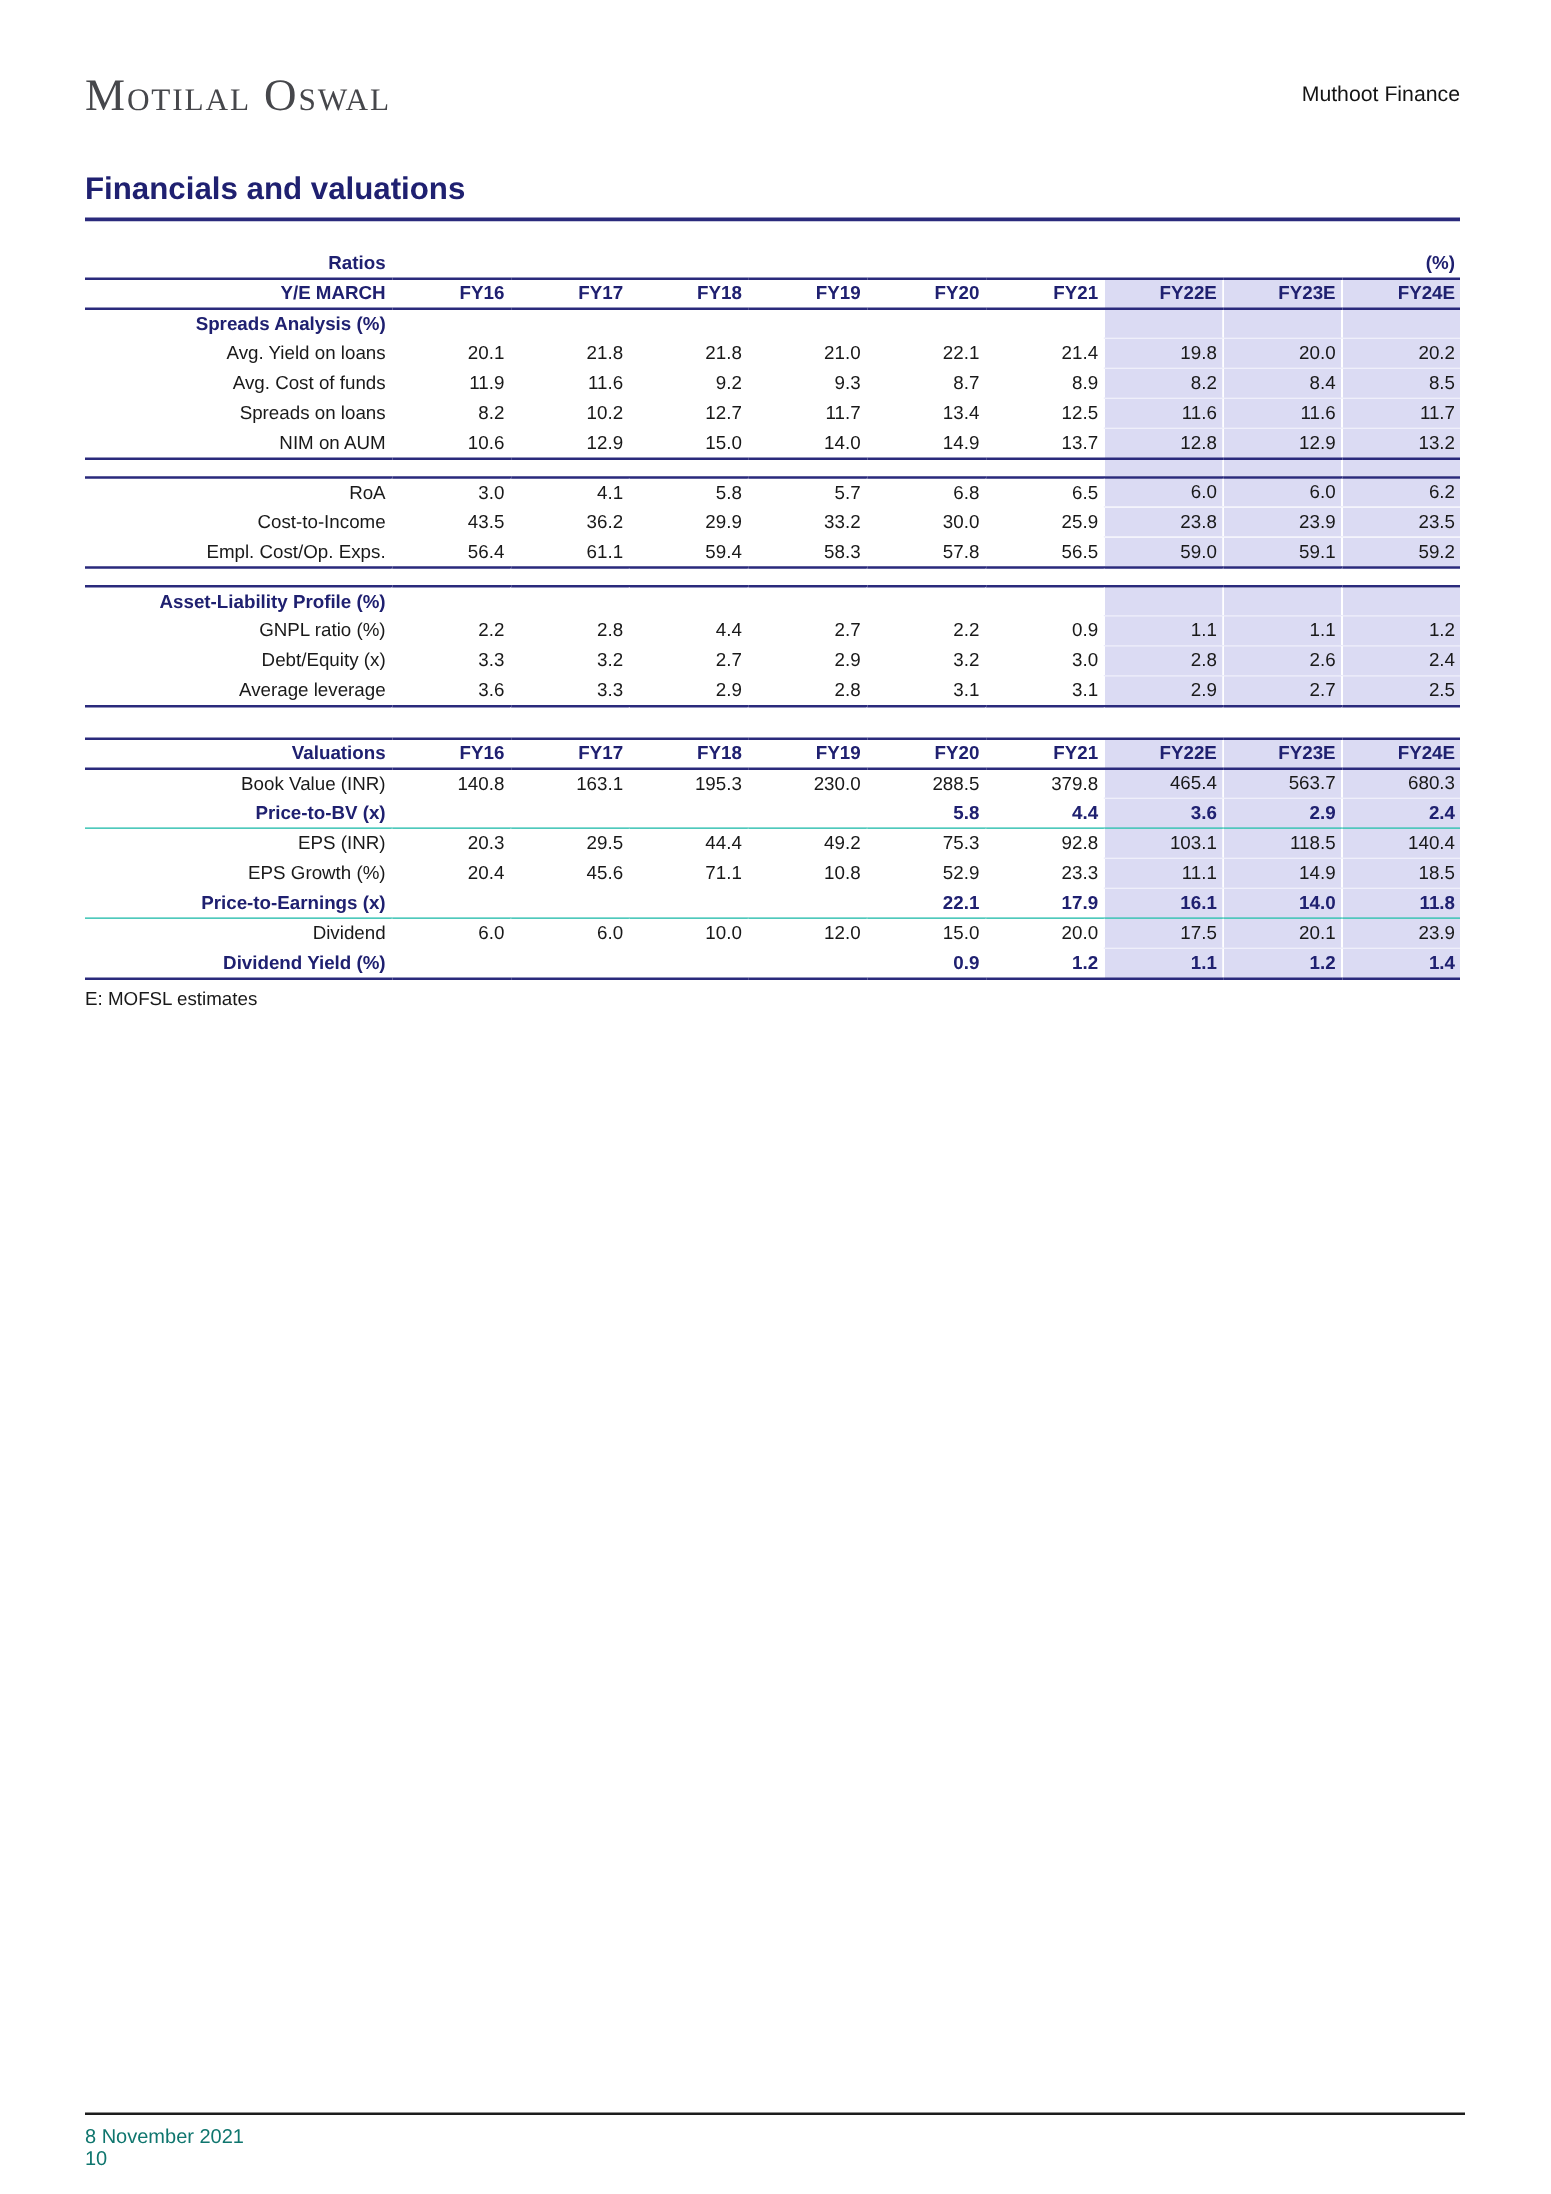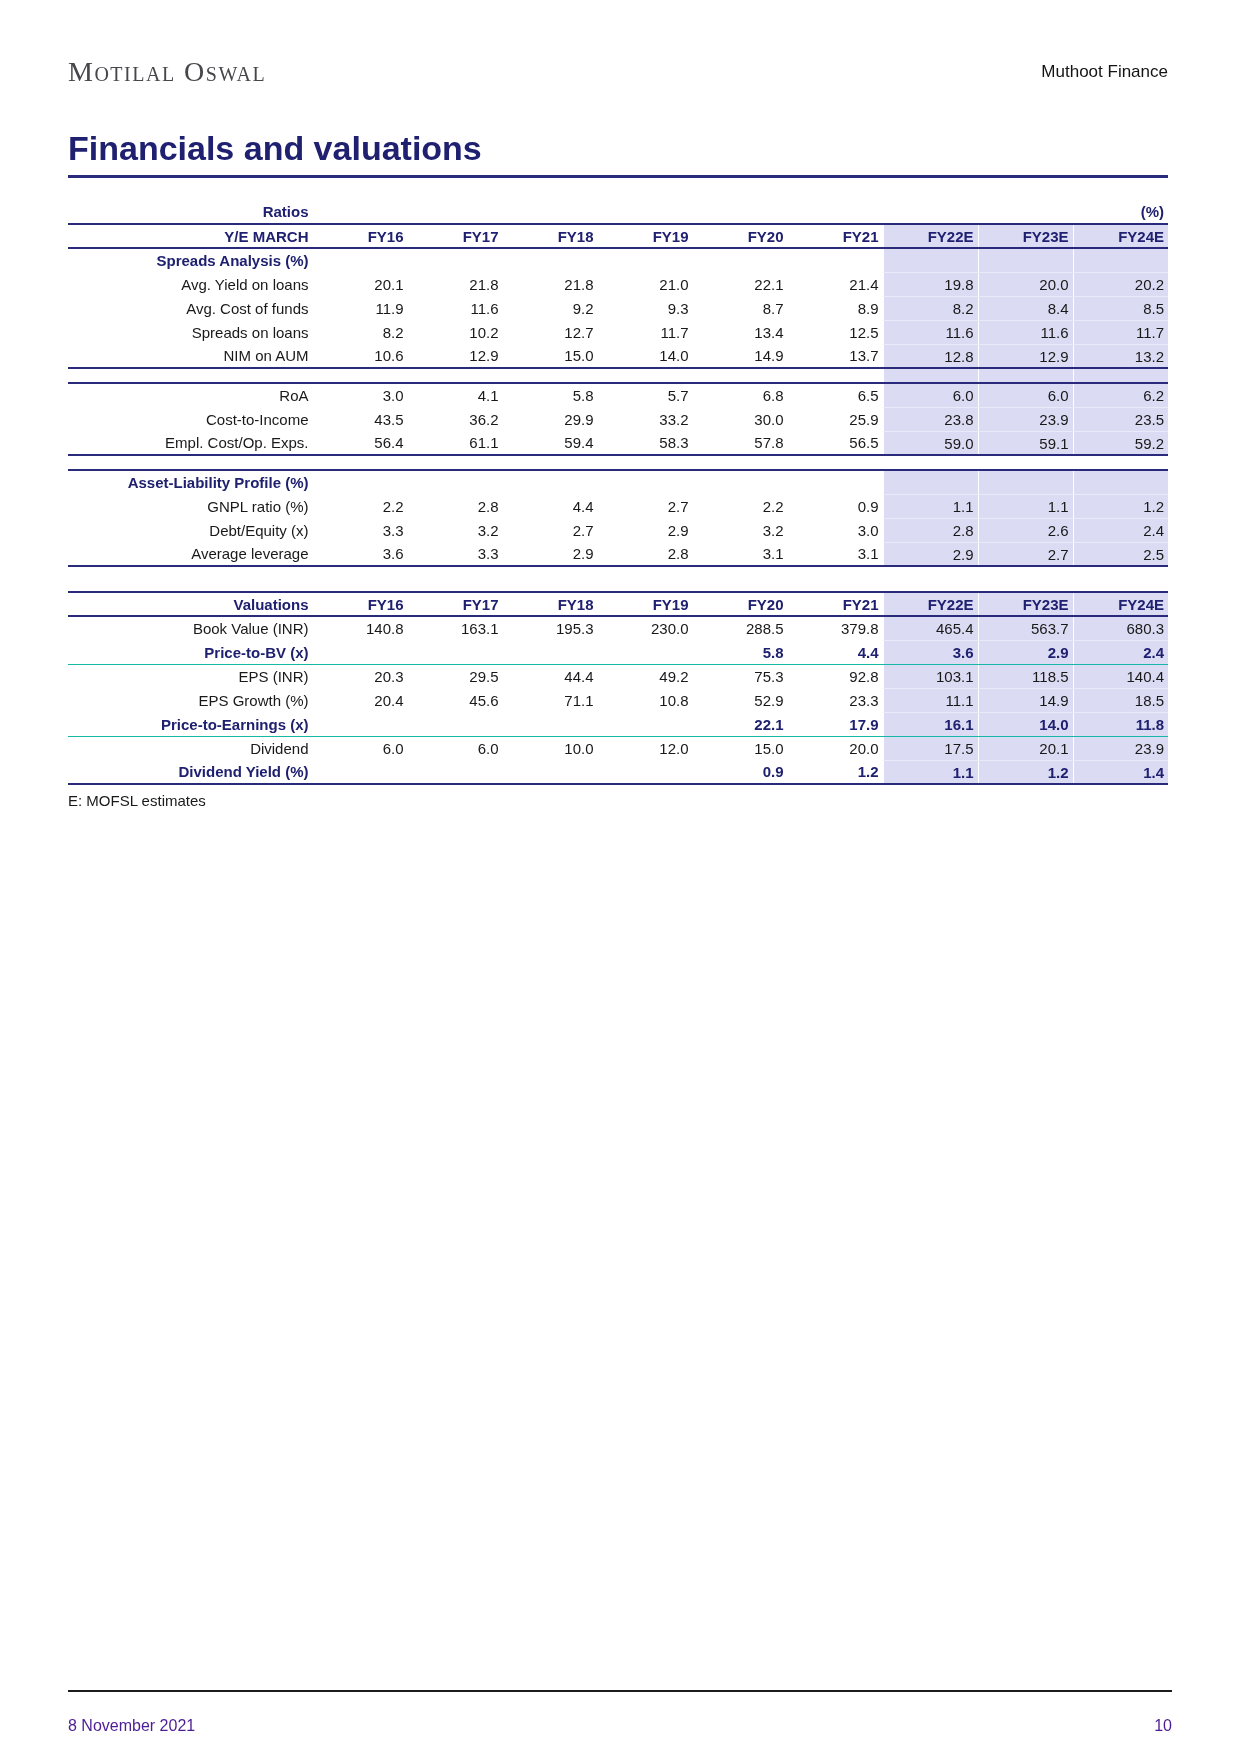--- a/index.html
+++ b/index.html
@@ -14,25 +14,25 @@
     width:1241px;height:1755px;position:relative;background:#ffffff;
     font-family:"Liberation Sans",sans-serif;color:var(--ink);
   }
   .content{position:absolute;left:68px;top:0;width:1100px;}
   .topbar{
     margin-top:58px;display:flex;justify-content:space-between;align-items:center;
   }
   .brand{
     font-family:"Liberation Serif",serif;
     font-variant:small-caps;
-    font-size:28px;letter-spacing:1.5px;color:#46474b;line-height:1;
+    font-size:36px;letter-spacing:1.5px;color:#46474b;line-height:1;
   }
   .company{font-size:17px;color:#141414;}
   h1.title{
-    margin:44px 0 0 0;font-size:34px;font-weight:bold;color:var(--navy-text);
+    margin:44px 0 0 0;font-size:25px;font-weight:bold;color:var(--navy-text);
     line-height:1.1;
   }
   .title-rule{height:3px;background:var(--navy-line);margin-top:8px;width:100%;}
 
   table{
     border-collapse:collapse;table-layout:fixed;width:1100px;margin-top:22px;
     font-size:15px;
   }
   col.c-label{width:245px;}
   col.c-num{width:95px;}
@@ -47,22 +47,22 @@
   td.e{background:var(--lav);border-bottom:1px solid #eaeaf9;}
   tr.rule td{border-bottom:2px solid var(--navy-line);}
   tr.subrule td{border-bottom:1px solid #14b8a6;}
   tr.last td{border-bottom:2px solid var(--navy-line);}
   tr.spacer td{height:15px;}
   tr.spacer-lg td{height:26px;}
   .footnote{margin-top:7px;font-size:15px;color:var(--ink);}
 
   .footer{
     position:absolute;left:68px;top:1690px;width:1104px;
-    border-top:2px solid #1c1c1c;padding-top:25px;
-    display:flex;justify-content:space-between;font-size:16px;color:#4c1d95;
+    border-top:2px solid #1c1c1c;padding-top:9px;
+    display:flex;justify-content:space-between;font-size:16px;color:#0f766e;flex-direction:column;
   }
 </style>
 </head>
 <body>
 
 <div class="content">
 
   <div class="topbar">
     <div class="brand">Motilal Oswal</div>
     <div class="company">Muthoot Finance</div>

